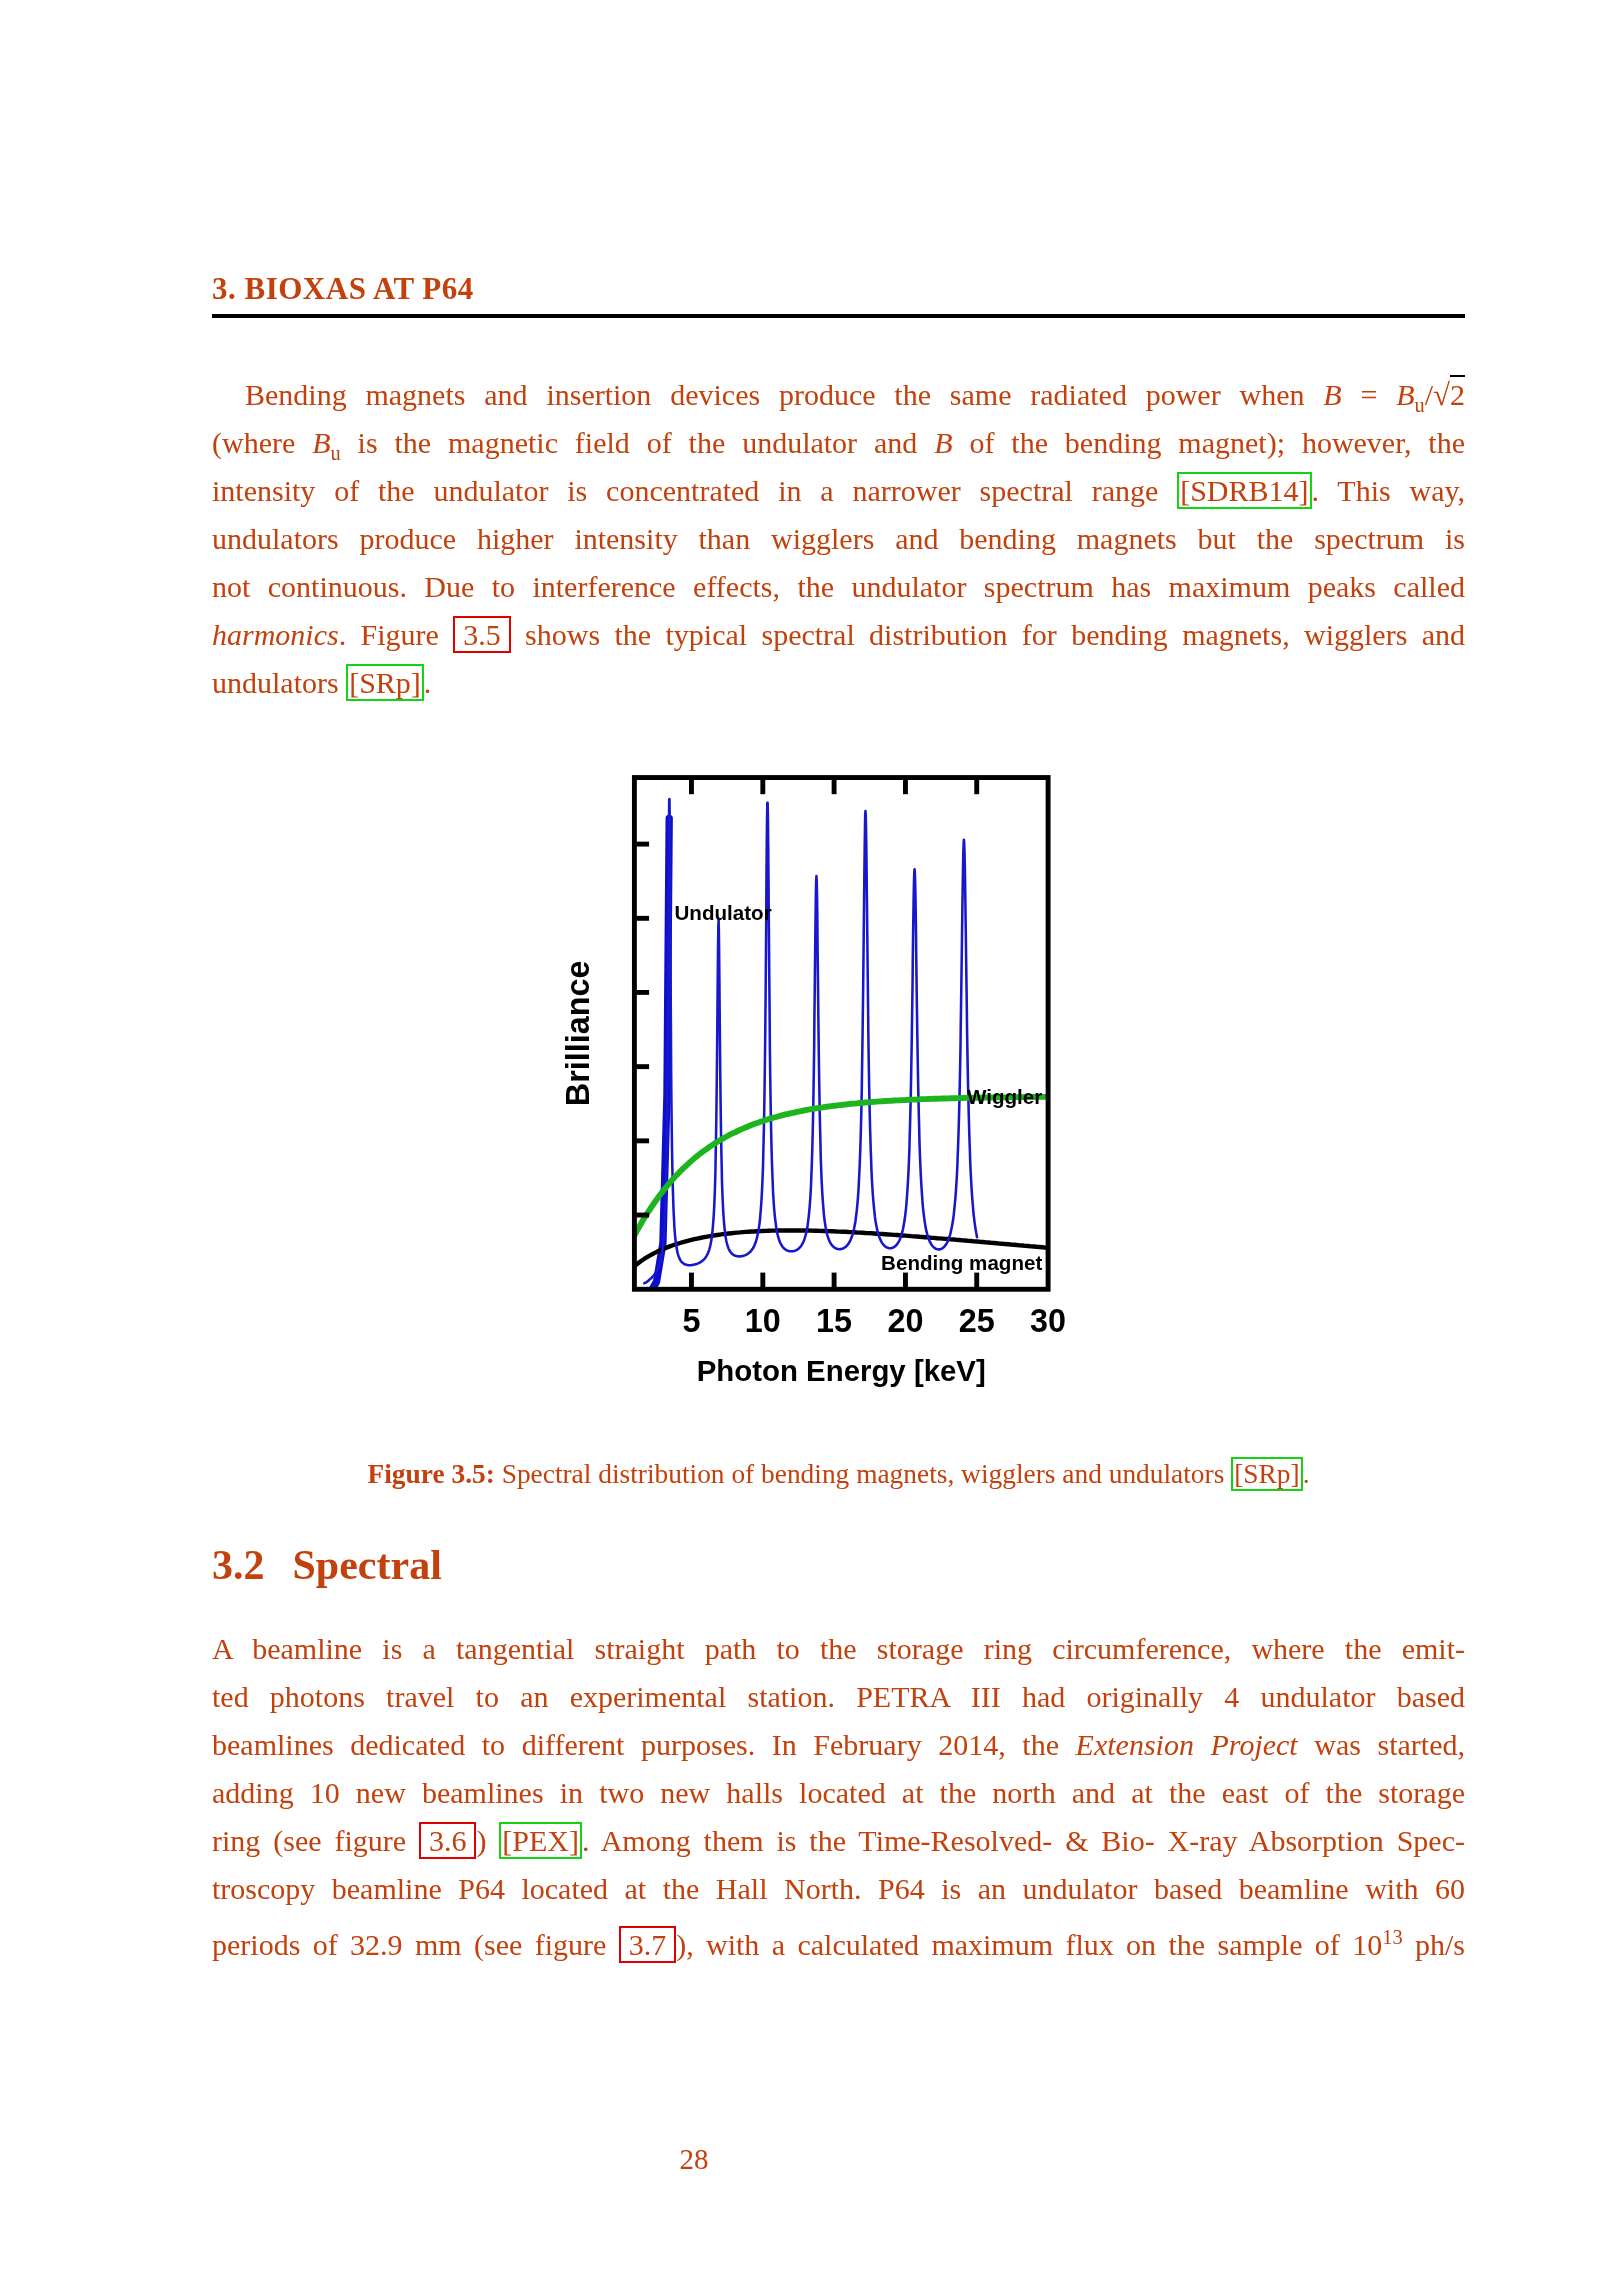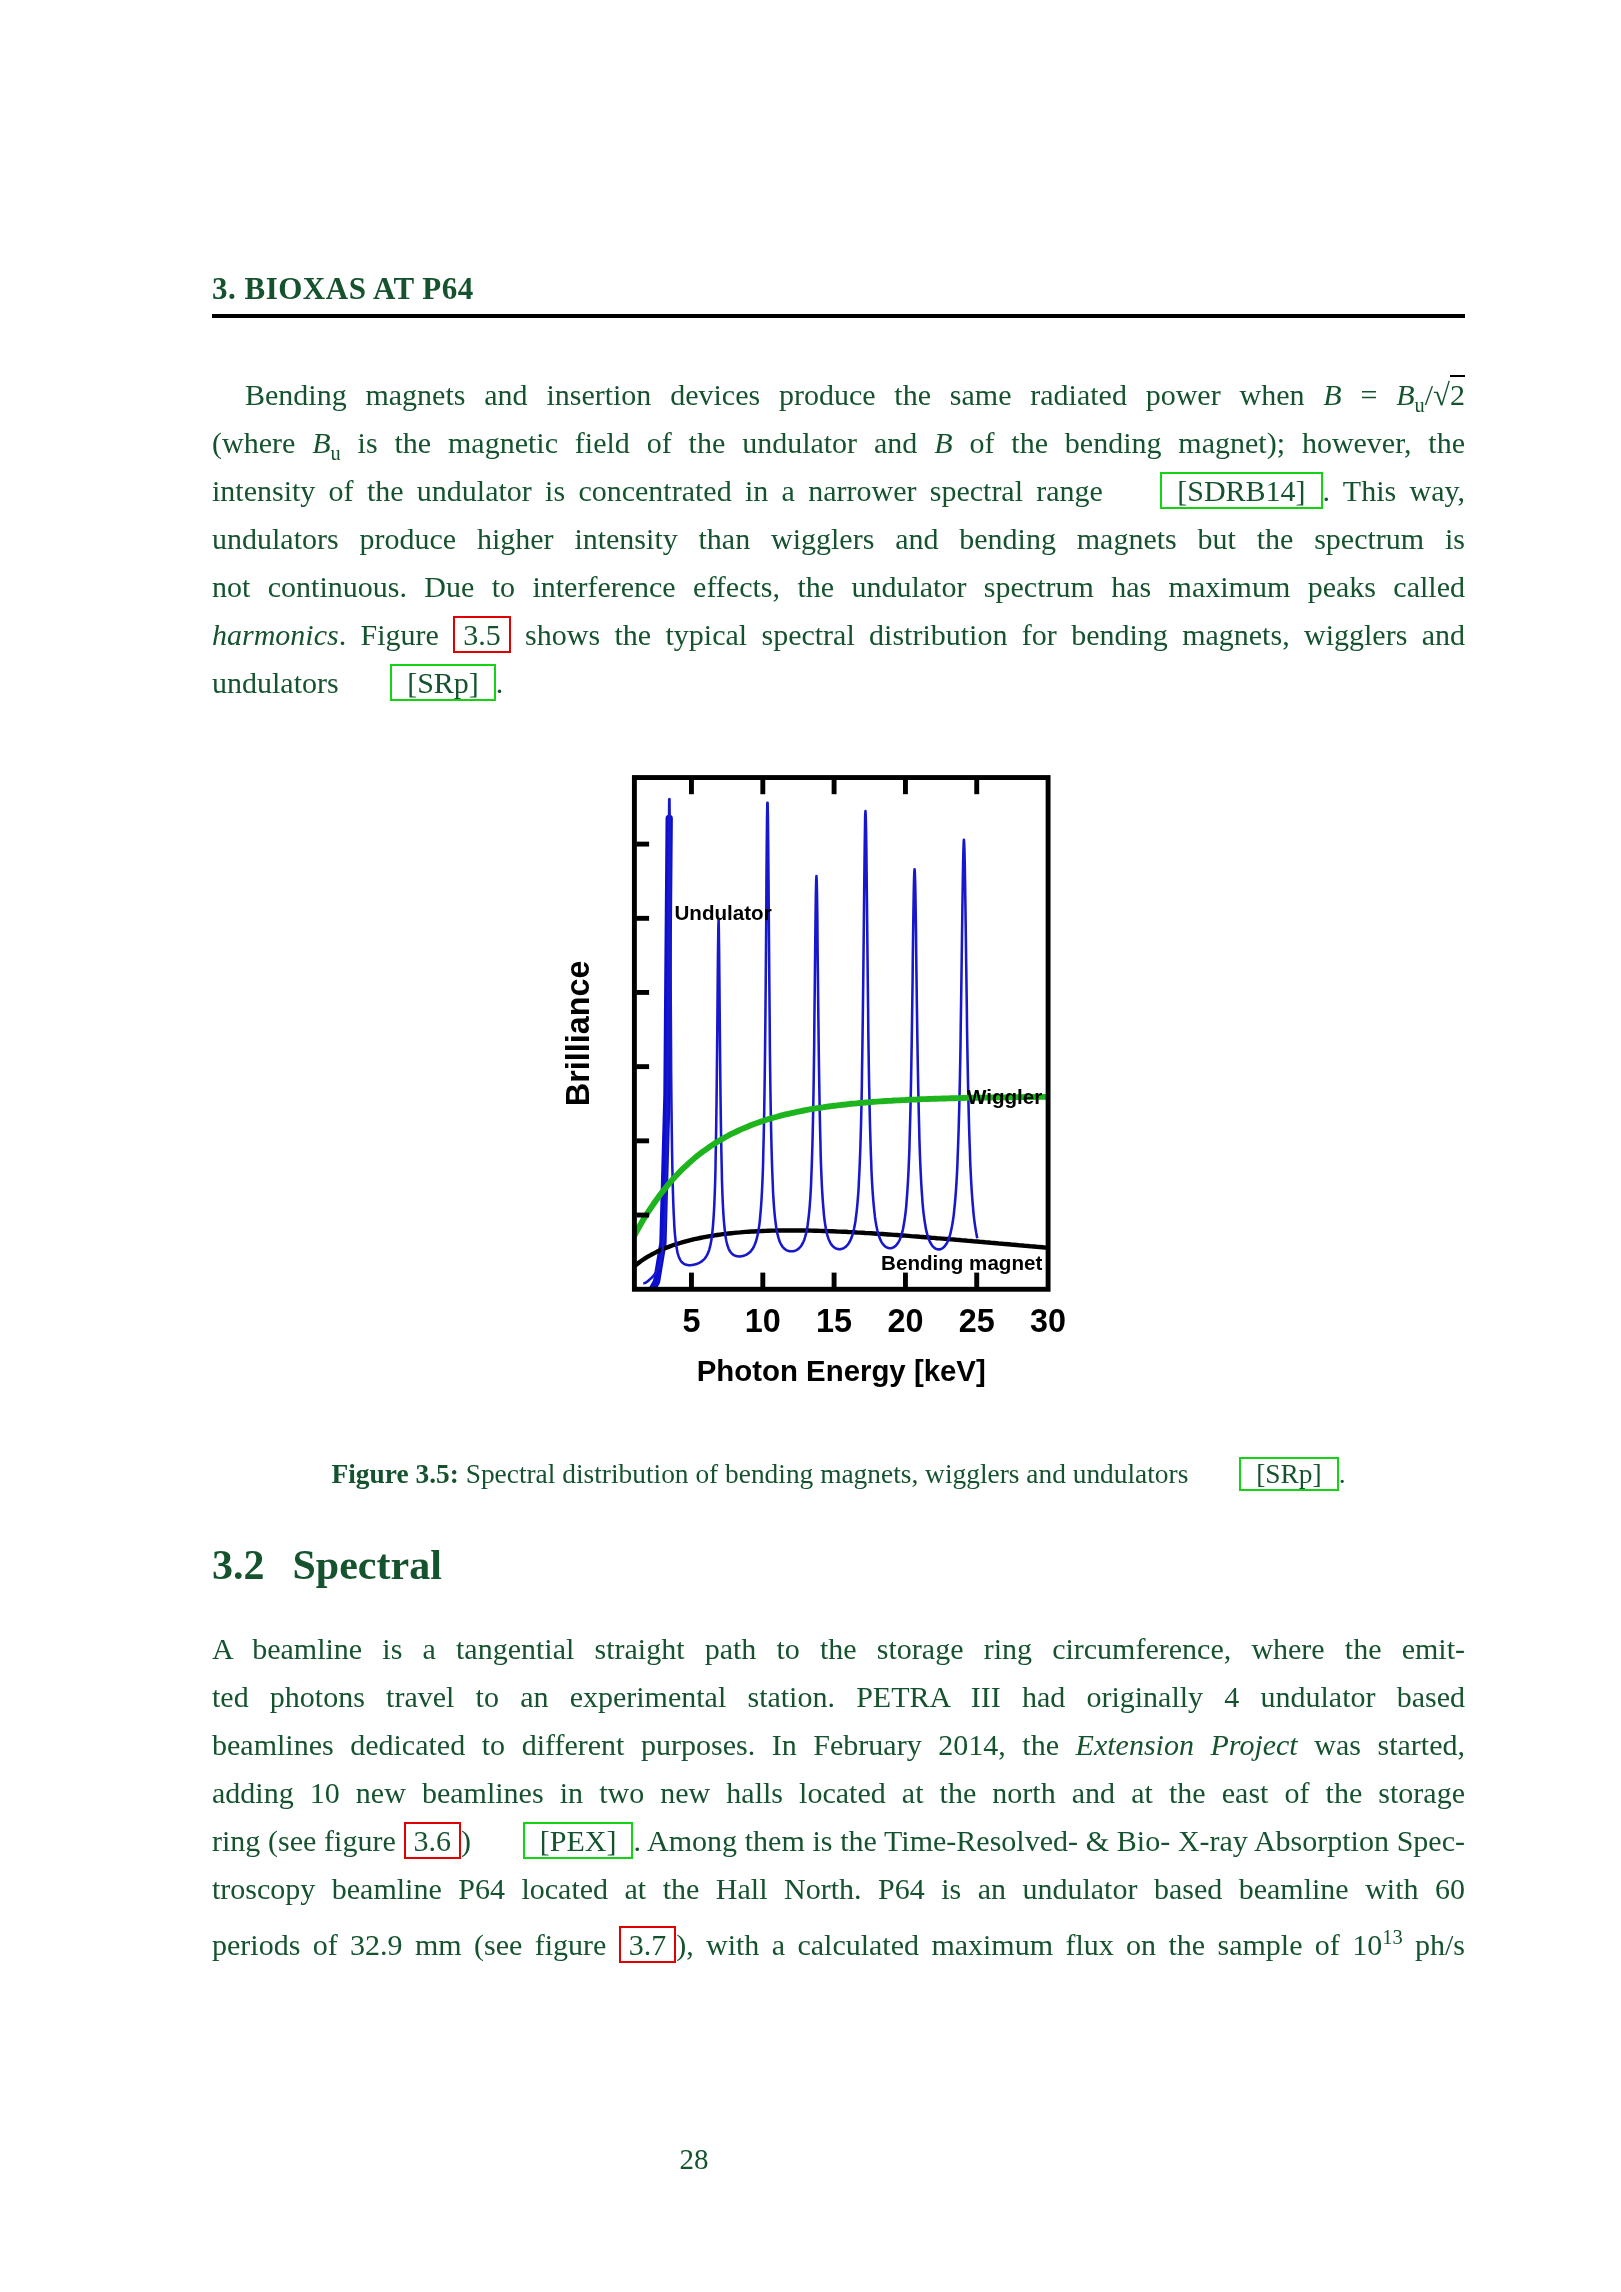--- a/index.html
+++ b/index.html
@@ -1,35 +1,35 @@
 <!DOCTYPE html>
 <html><head>
 <meta charset="utf-8">
 <style>
   html,body{margin:0;padding:0;background:#888;}
   #page{position:relative;width:1621px;height:2293px;background:#ffffff;
-        font-family:"Liberation Serif",serif;color:#14532d;overflow:hidden;}
+        font-family:"Liberation Serif",serif;color:#c2410c;overflow:hidden;}
   
   #chap-header{position:absolute;left:212px;top:271px;width:1253px;
         font-size:31px;font-weight:bold;letter-spacing:0.5px;}
   #chap-rule{position:absolute;left:212px;top:314px;width:1253px;height:3.9px;background:#000;}
   
   .para{position:absolute;left:212px;width:1253px;font-size:30px;}
   #para1{top:371px;}
   #para2{top:1625px;}
   .line{height:48px;line-height:48px;text-align:justify;text-align-last:justify;white-space:normal;}
   .line.lastline{text-align-last:left;}
   .indent{text-indent:33px;}
   .it{font-style:italic;}
   .mv{font-style:italic;font-family:"Liberation Serif",serif;}
   sub{font-size:68%;}
   sup{font-size:68%;}
   .rad{font-size:103%;}
   .radn{border-top:2.5px solid #000;padding-top:1px;}
-  .cite{border:2.5px solid #12d412;padding:0 15px;margin-left:44px;}
+  .cite{border:2.5px solid #12d412;padding:0 1px;}
   .refbox{border:2.5px solid #e00000;padding:0 8px;}
   
   #figure-wrap{position:absolute;left:549px;top:755px;width:559px;height:647px;}
   
   #caption{position:absolute;left:212px;top:1457px;width:1253px;text-align:center;
         font-size:27.4px;line-height:35px;}
   #caption .cap-label{font-weight:bold;margin-top:48px;}
   
   #sec-heading{position:absolute;left:212px;top:1541px;width:1253px;
         font-size:42px;font-weight:bold;}

